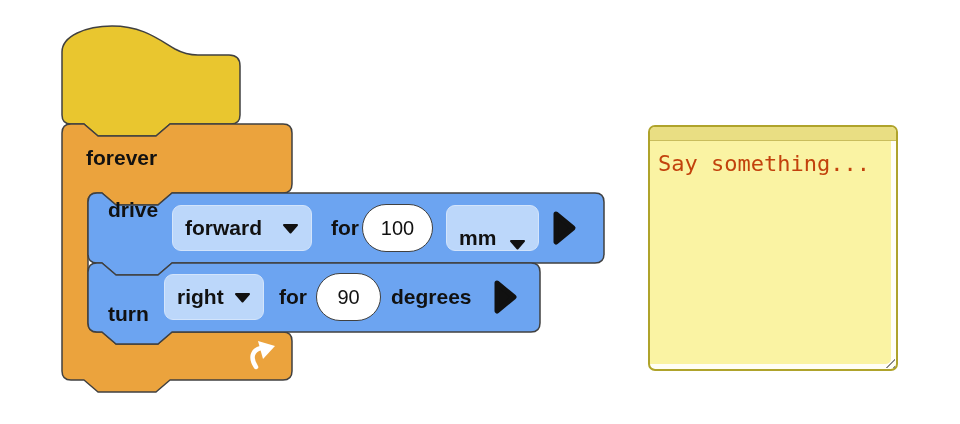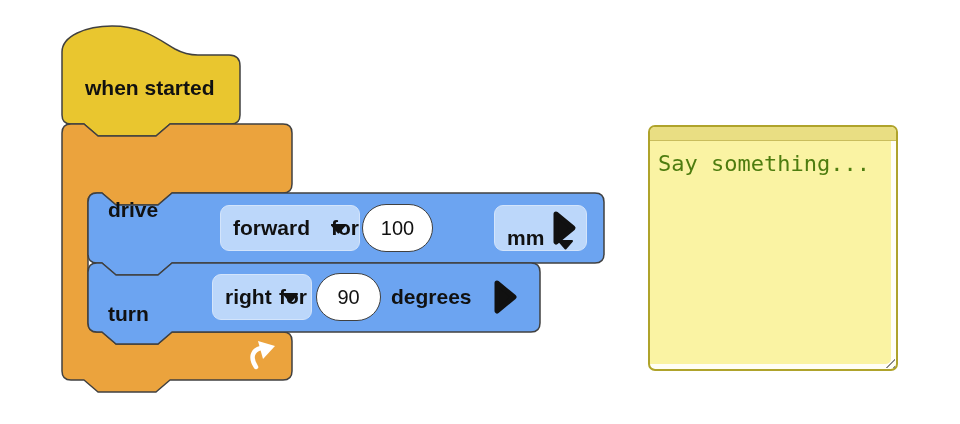--- a/index.html
+++ b/index.html
@@ -7,21 +7,21 @@
   .canvas{position:relative;width:960px;height:424px;background:#ffffff;overflow:hidden;}
   .blocks-svg{position:absolute;left:0;top:0;}
 
   .blk-label{
     position:absolute;font-weight:bold;font-size:21px;color:#111;
     line-height:26px;white-space:nowrap;user-select:none;
   }
   .dropdown{
     position:absolute;display:flex;align-items:center;justify-content:space-between;
     background:#bcd7fa;border:1.5px solid #d3e4fb;border-radius:9px;
-    padding:0 12px;box-sizing:border-box;height:46px;cursor:pointer;margin-left:48px;
+    padding:0 12px;box-sizing:border-box;height:46px;cursor:pointer;
   }
   .dropdown .dd-text{font-weight:bold;font-size:21px;color:#111;white-space:nowrap;}
   .dropdown svg{flex:0 0 auto;margin-left:9px;}
   .oval-input{
     position:absolute;display:flex;align-items:center;justify-content:center;
     background:#ffffff;border:1.6px solid #404040;border-radius:26px;
     height:48px;box-sizing:border-box;cursor:text;
     font-weight:normal;font-size:20px;color:#111;
   }
   .expand-arrow{position:absolute;cursor:pointer;}
@@ -30,21 +30,21 @@
     position:absolute;left:648px;top:125px;width:250px;height:246px;
     background:#faf3a3;border:2px solid #afa32b;border-radius:7px;
     box-sizing:border-box;
     box-shadow:inset -5px -5px 0 rgba(255,255,253,0.92);
   }
   .comment-strip{
     height:13px;background:#e9de83;border-bottom:1px solid #c9bd5c;
     border-radius:5px 5px 0 0;cursor:grab;
   }
   .comment-text{
-    font-family:"DejaVu Sans Mono",monospace;font-size:22px;color:#4d7c0f;
+    font-family:"DejaVu Sans Mono",monospace;font-size:22px;color:#c2410c;
     padding:9px 8px;line-height:28px;white-space:pre-wrap;cursor:text;
   }
   .comment-resize{
     position:absolute;right:1px;bottom:1px;width:14px;height:14px;cursor:nwse-resize;
     background:repeating-linear-gradient(-45deg,#8a8a8a 0 2px,rgba(0,0,0,0) 2px 5px);
     clip-path:polygon(100% 0,100% 100%,0 100%);
   }
 </style>
 </head>
 <body>
@@ -76,22 +76,22 @@
              L 531,263 Q 540,263 540,272 L 540,323 Q 540,332 531,332
              L 172,332 L 158,344 L 116,344 L 102,332
              L 97,332 Q 88,332 88,323 Z" fill="#6CA4F1"></path>
 
     <g>
       <path d="M 256,367 C 250,358 252,350 261,348" fill="none" stroke="#ffffff" stroke-width="4.5" stroke-linecap="round"></path>
       <path d="M 258,341 L 275,346 L 263,359 Z" fill="#ffffff"></path>
     </g>
   </svg>
 
-  <div class="blk-label" style="left:85px;top:75px;">when started</div>
 
+  <div class="blk-label" style="left:86px;top:145px;">forever</div>
 
   <div class="blk-label" style="left:108px;top:197px;">drive</div>
 
   <div class="dropdown" style="left:172px;top:205px;width:140px;">
     <span class="dd-text">forward</span>
     <svg width="17" height="11">
       <path d="M2,2 L15,2 L8.5,9.5 Z" fill="#111" stroke="#111" stroke-width="2" stroke-linejoin="round"></path>
     </svg>
   </div>
 

